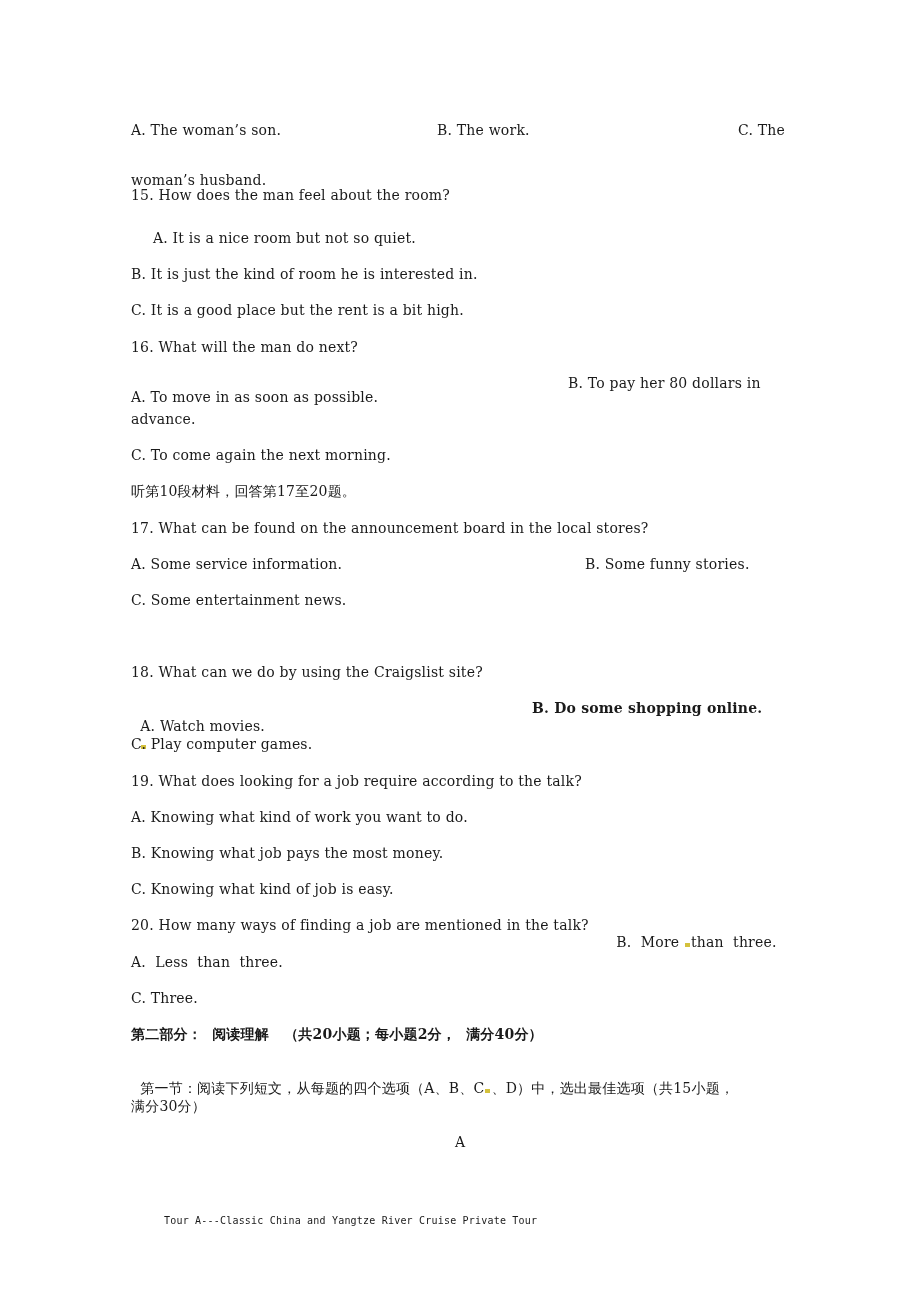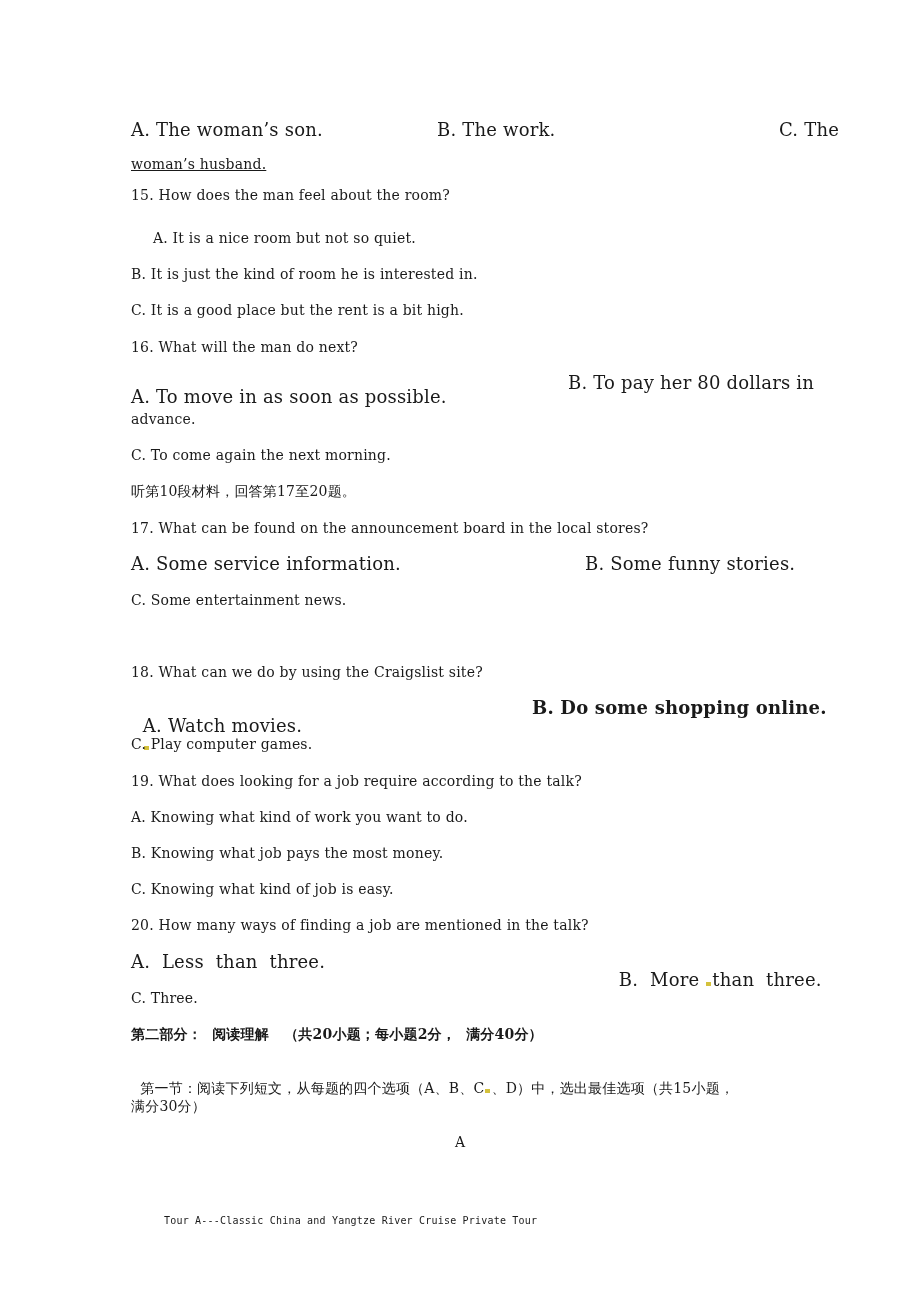--- a/index.html
+++ b/index.html
@@ -1,32 +1,32 @@
 <!DOCTYPE html>
 <html><head>
 <meta charset="utf-8">
 <style>
   html, body { margin: 0; padding: 0; background: #ffffff; }
   body { width: 920px; height: 1302px; position: relative; overflow: hidden;
          font-family: "DejaVu Serif", "Liberation Serif", serif; color: #1a1a1a; }
   .line { position: absolute; left: 131px; font-size: 14px; line-height: 18px; white-space: pre; letter-spacing: 0.2px; }
   .serif-cn { font-family: "DejaVu Serif", "Liberation Serif", serif; }
   .bold { font-weight: bold; }
-  .opt { position: absolute; font-size: 18px; line-height: 18px; white-space: pre; letter-spacing: 0.2px; }
+  .opt { position: absolute; font-size: 14px; line-height: 18px; white-space: pre; letter-spacing: 0.2px; }
   .mark { display: inline-block; width: 5px; height: 4px; background: #d4c13c; vertical-align: baseline; margin: 0 1px; }
   .center { position: absolute; left: 0; width: 920px; text-align: center; font-size: 14px; line-height: 18px; }
   .mono { font-family: "DejaVu Sans Mono", "Liberation Mono", monospace; font-size: 10px; margin-top: 42px; }
 </style>
 </head>
 <body>
 
 <div class="opt" style="left:131px; top:121px;">A. The woman’s son.</div>
 <div class="opt" style="left:437px; top:121px;">B. The work.</div>
-<div class="opt" style="left:738px; top:121px;margin-left:41px;">C. The</div>
-<div class="line" style="top:155px;text-decoration:underline;">woman’s husband.</div>
+<div class="opt" style="left:738px; top:121px;">C. The</div>
+<div class="line" style="top:171px;">woman’s husband.</div>
 
 <div class="line" style="top:186px;">15. How does the man feel about the room?</div>
 <div class="line" style="top:229px;margin-left:22px;">A. It is a nice room but not so quiet.</div>
 <div class="line" style="top:265px;">B. It is just the kind of room he is interested in.</div>
 <div class="line" style="top:301px;">C. It is a good place but the rent is a bit high.</div>
 
 <div class="line" style="top:338px;">16. What will the man do next?</div>
 <div class="opt" style="left:131px; top:388px;">A. To move in as soon as possible.</div>
 <div class="opt" style="left:568px; top:374px;">B. To pay her 80 dollars in</div>
 <div class="line" style="top:410px;">advance.</div>
@@ -47,21 +47,21 @@
 <div class="opt" style="left:532px; top:699px;font-weight:bold;">B. Do some shopping online.</div>
 <div class="line" style="top:735px;">C. Play computer games.</div>
 
 <div class="line" style="top:772px;">19. What does looking for a job require according to the talk?</div>
 <div class="line" style="top:808px;">A. Knowing what kind of work you want to do.</div>
 <div class="line" style="top:844px;">B. Knowing what job pays the most money.</div>
 <div class="line" style="top:880px;">C. Knowing what kind of job is easy.</div>
 
 <div class="line" style="top:916px;">20. How many ways of finding a job are mentioned in the talk?</div>
 <div class="opt" style="left:131px; top:953px;">A.  Less  than  three.</div>
-<div class="opt" style="left:607px; top:953px;">
+<div class="opt" style="left:607px; top:915px;">
   <span>B.  More </span><span class="mark"></span><span>than  three.</span>
 </div>
 <div class="line" style="top:989px;">C. Three.</div>
 
 <div class="line serif-cn bold" style="top:1025px;">第二部分：  阅读理解   （共20小题；每小题2分，  满分40分）</div>
 <div class="line serif-cn" style="top:1061px;">
   <span>第一节：阅读下列短文，从每题的四个选项（A、B、C</span><span class="mark"></span><span>、D）中，选出最佳选项（共15小题，</span>
 </div>
 <div class="line serif-cn" style="top:1097px;">满分30分）</div>
 

